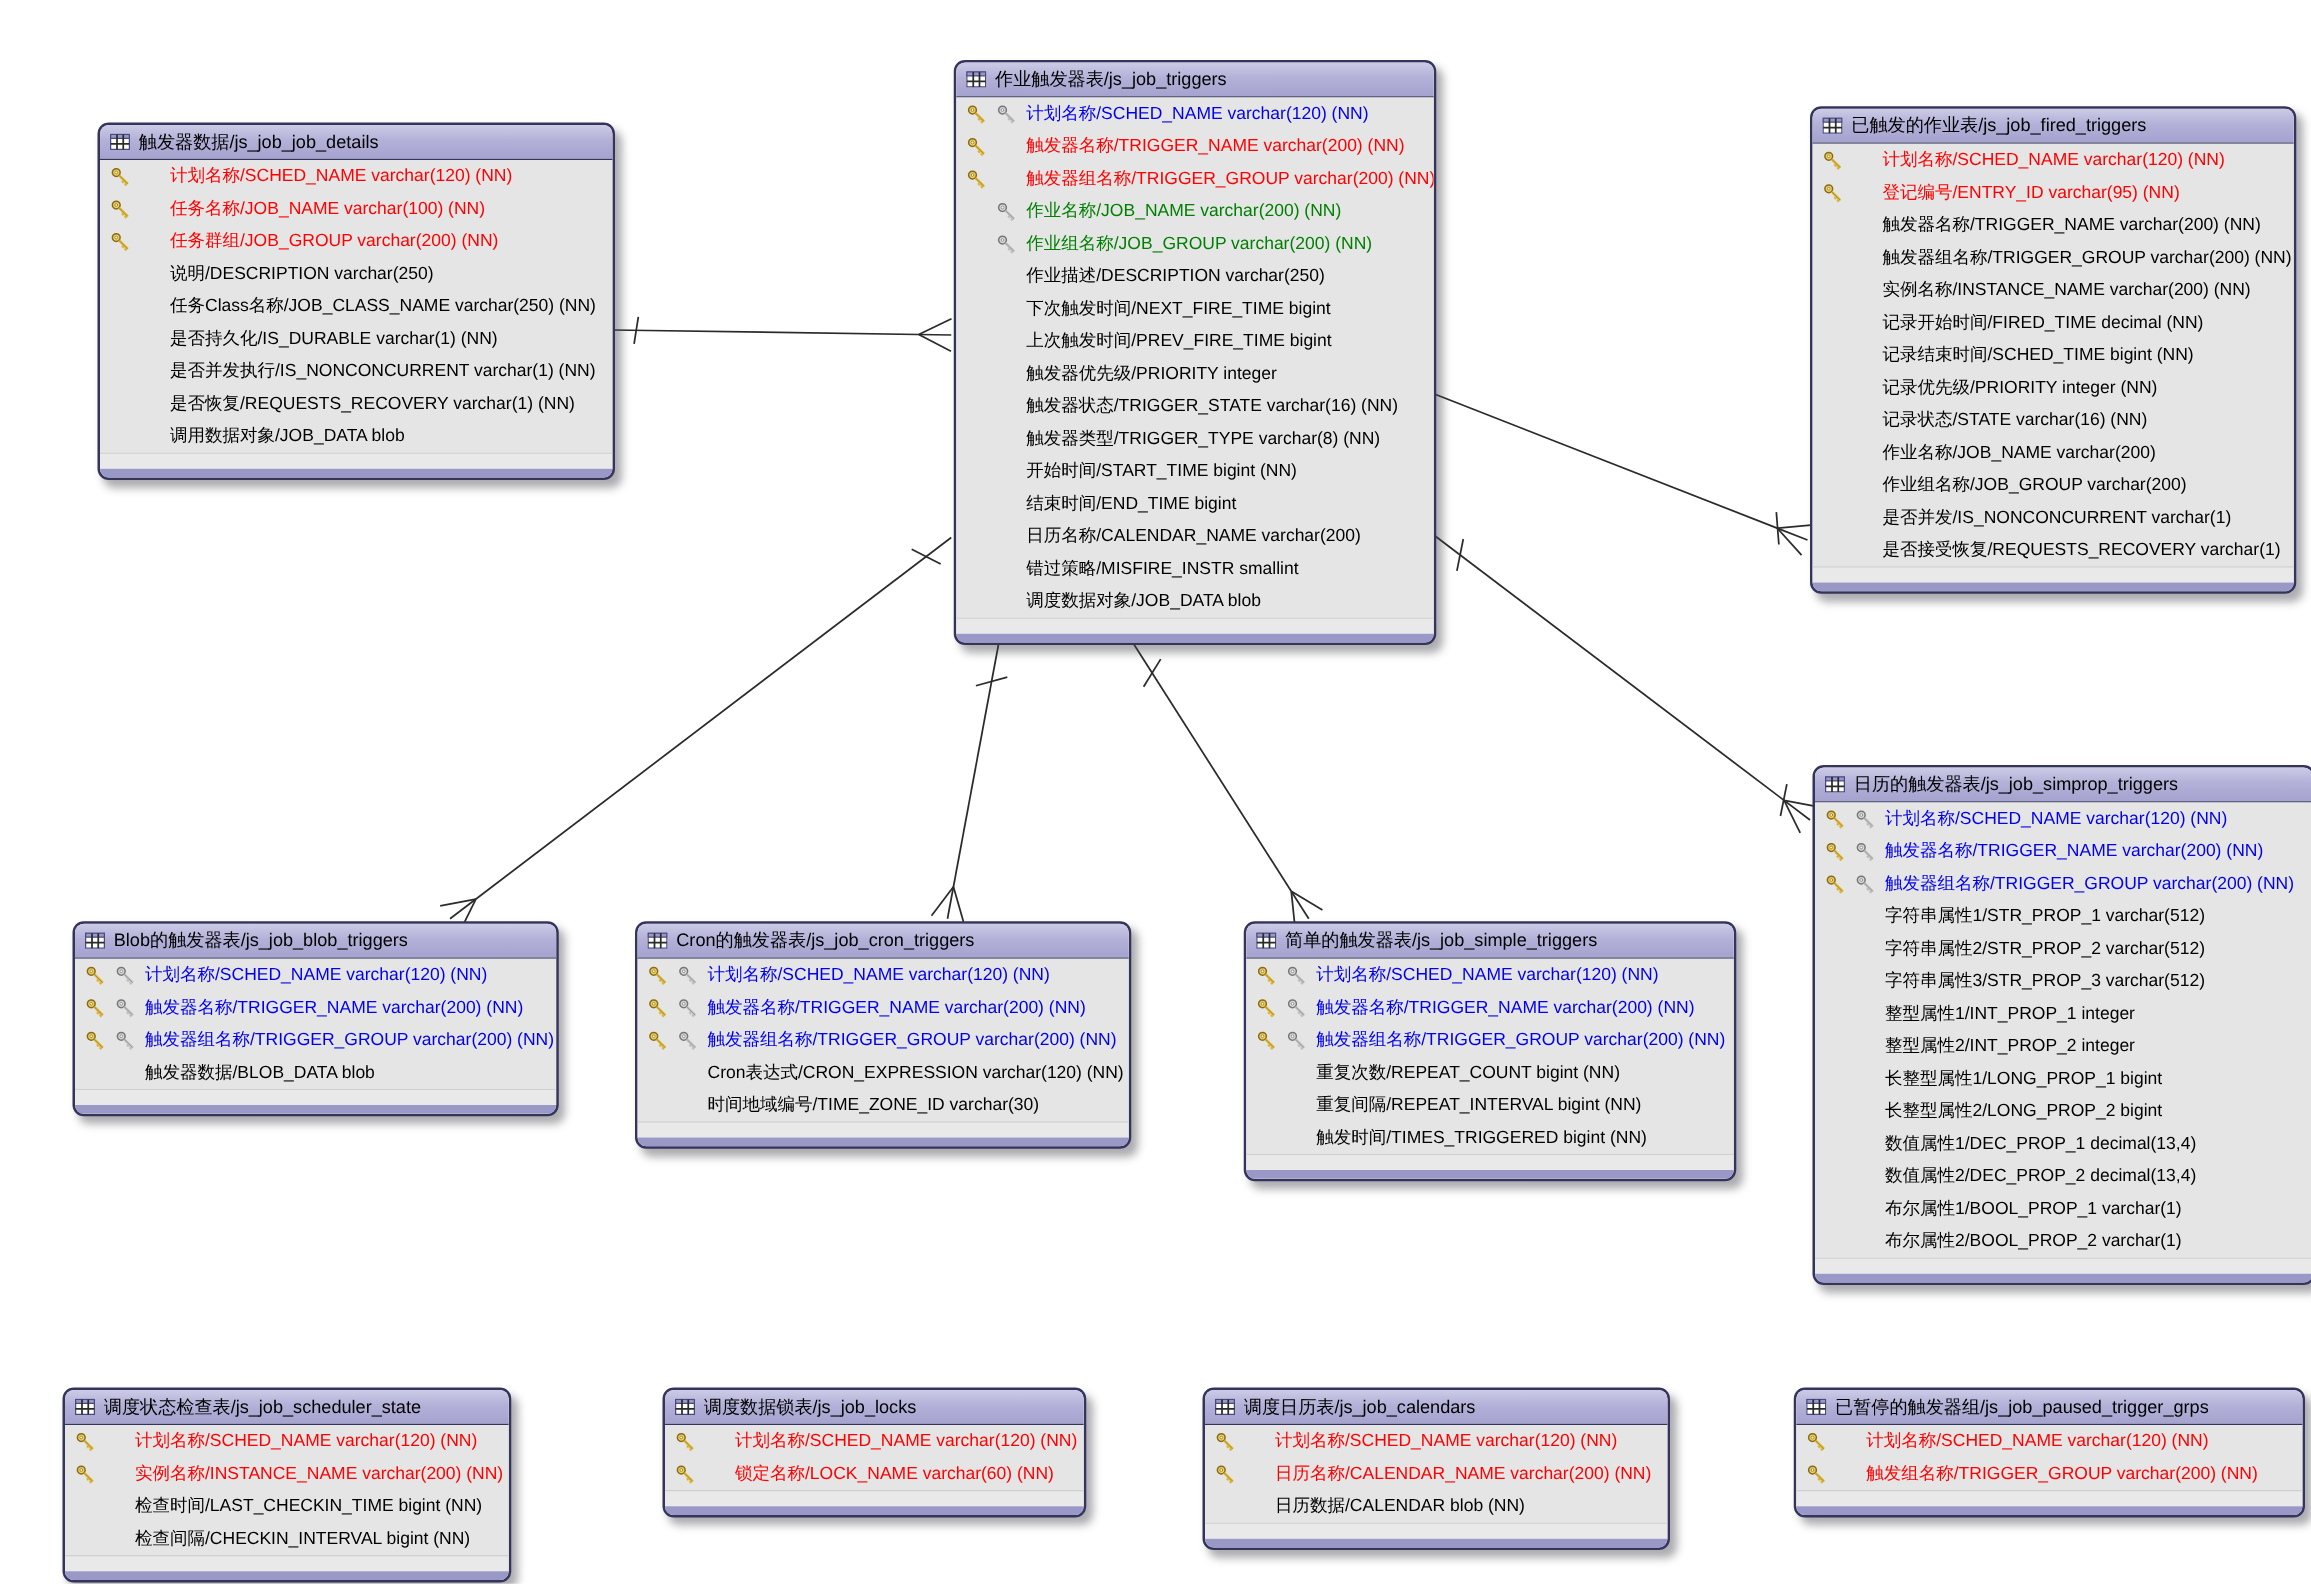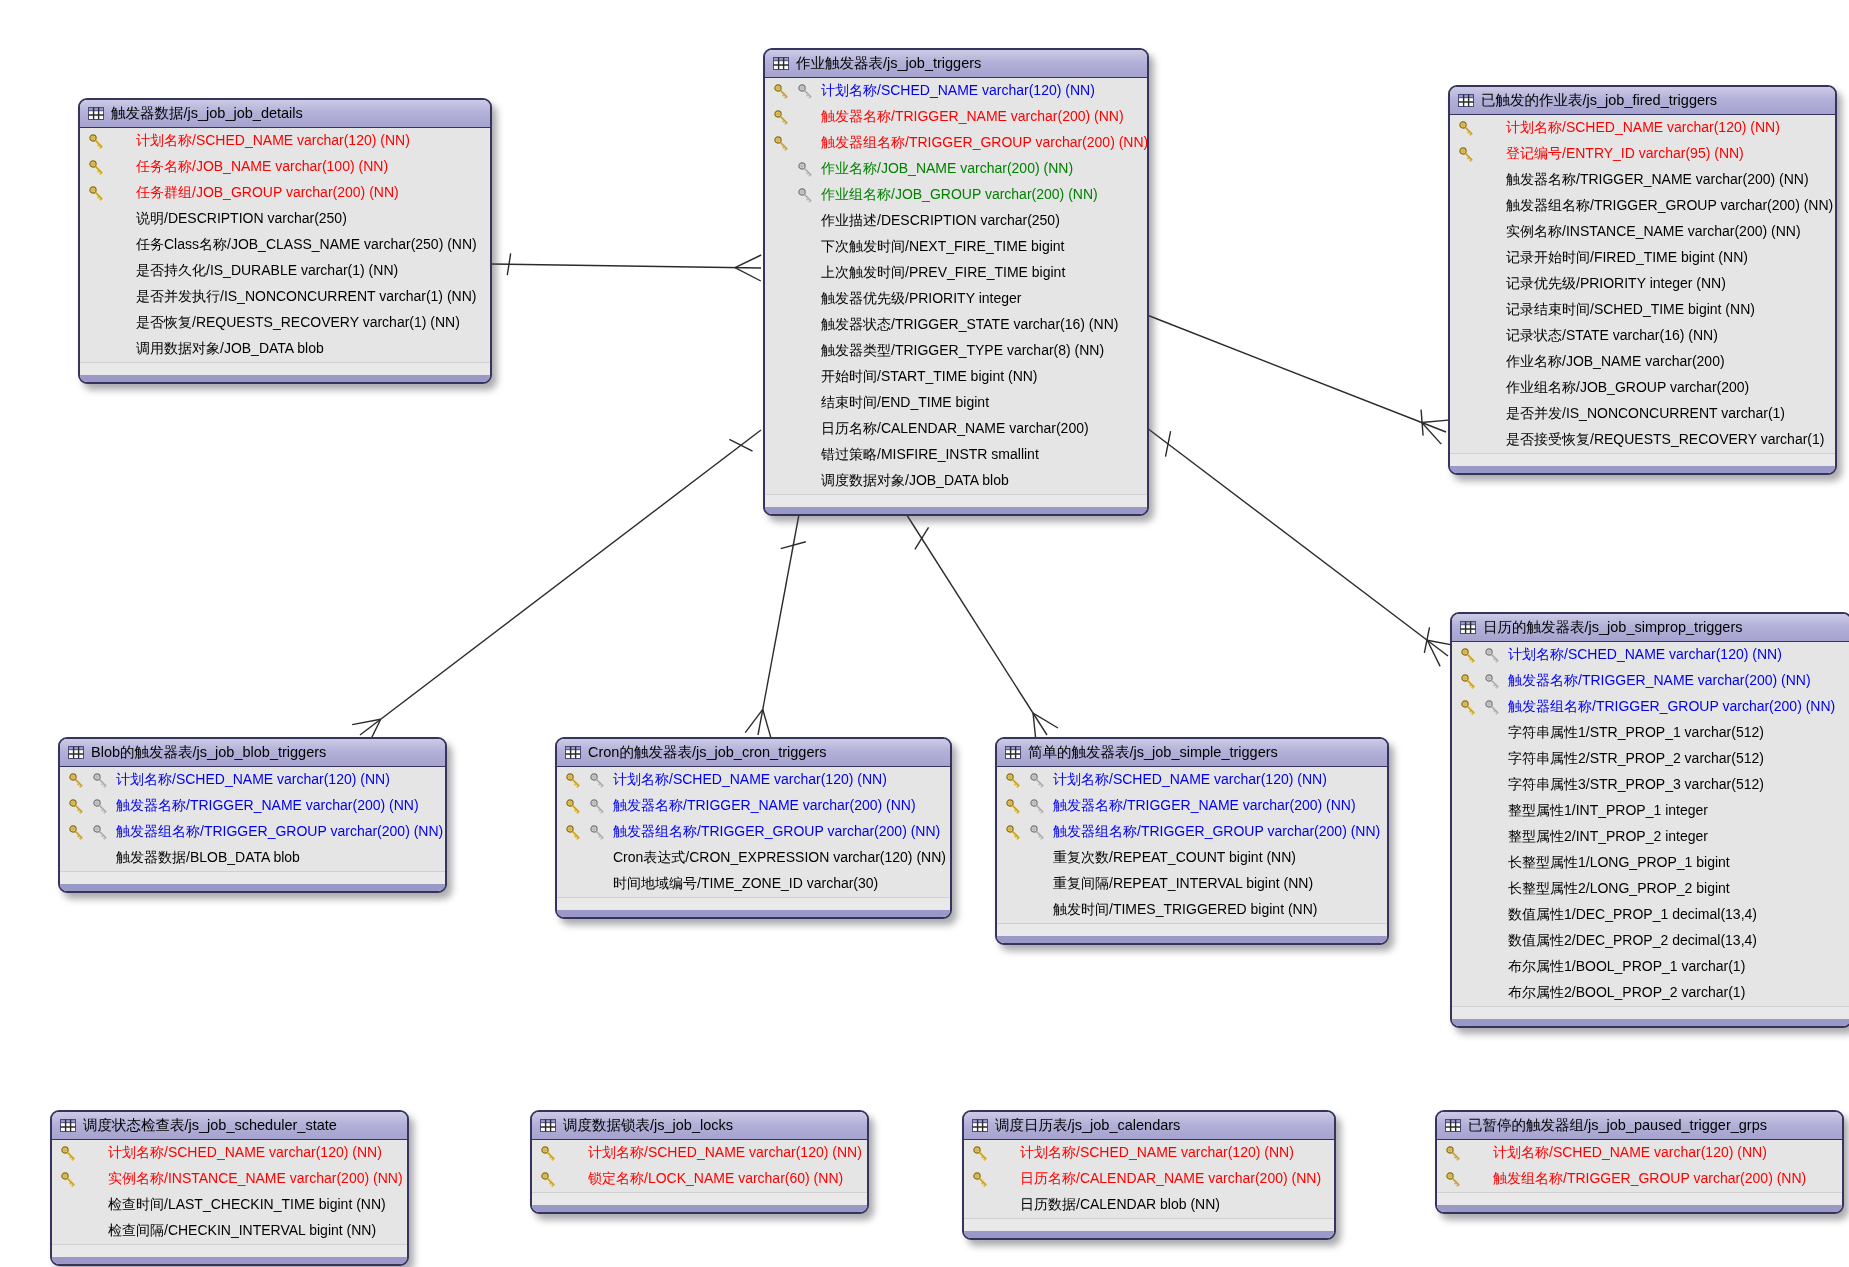--- a/index.html
+++ b/index.html
@@ -345,35 +345,35 @@
           <span class="ftext" style="color: rgb(0, 0, 0);">触发器组名称/TRIGGER_GROUP varchar(200) (NN)</span>
         </div>
         <div class="row">
           <span class="kslot"></span>
           <span class="kslot"></span>
           <span class="ftext" style="color: rgb(0, 0, 0);">实例名称/INSTANCE_NAME varchar(200) (NN)</span>
         </div>
         <div class="row">
           <span class="kslot"></span>
           <span class="kslot"></span>
-          <span class="ftext" style="color: rgb(0, 0, 0);">记录开始时间/FIRED_TIME bigint (NN)</span>
+          <span class="ftext" style="color: rgb(0, 0, 0);">记录开始时间/FIRED_TIME decimal (NN)</span>
+        </div>
+        <div class="row">
+          <span class="kslot"></span>
+          <span class="kslot"></span>
+          <span class="ftext" style="color: rgb(0, 0, 0);">记录结束时间/SCHED_TIME bigint (NN)</span>
         </div>
         <div class="row">
           <span class="kslot"></span>
           <span class="kslot"></span>
           <span class="ftext" style="color: rgb(0, 0, 0);">记录优先级/PRIORITY integer (NN)</span>
         </div>
         <div class="row">
           <span class="kslot"></span>
           <span class="kslot"></span>
-          <span class="ftext" style="color: rgb(0, 0, 0);">记录结束时间/SCHED_TIME bigint (NN)</span>
-        </div>
-        <div class="row">
-          <span class="kslot"></span>
-          <span class="kslot"></span>
           <span class="ftext" style="color: rgb(0, 0, 0);">记录状态/STATE varchar(16) (NN)</span>
         </div>
         <div class="row">
           <span class="kslot"></span>
           <span class="kslot"></span>
           <span class="ftext" style="color: rgb(0, 0, 0);">作业名称/JOB_NAME varchar(200)</span>
         </div>
         <div class="row">
           <span class="kslot"></span>
           <span class="kslot"></span>
@@ -596,21 +596,21 @@
         </div>
         <div class="row">
           <span class="kslot"></span>
           <span class="kslot"></span>
           <span class="ftext" style="color: rgb(0, 0, 0);">触发器数据/BLOB_DATA blob</span>
         </div>
       </div>
       <div class="tbl-footer"></div>
       <div class="tbl-bottom"></div>
     </div>
-    <div class="tbl" style="left: 555px; top: 737px; width: 393px;">
+    <div class="tbl" style="left: 508px; top: 737px; width: 393px;">
       <div class="tbl-header">
         <span style="display: inline-flex;">
           <svg width="16" height="13" viewBox="0 0 16 13">
             <rect x="0.5" y="0.5" width="15" height="12" fill="#ffffff" stroke="#4a4a7e" stroke-width="1"></rect>
             <rect x="0.5" y="0.5" width="15" height="3.2" fill="#9a98c8" stroke="#4a4a7e" stroke-width="1"></rect>
             <line x1="5.6" y1="0.5" x2="5.6" y2="12.5" stroke="#4a4a7e" stroke-width="1"></line>
             <line x1="10.6" y1="0.5" x2="10.6" y2="12.5" stroke="#4a4a7e" stroke-width="1"></line>
             <line x1="0.5" y1="8" x2="15.5" y2="8" stroke="#4a4a7e" stroke-width="1"></line>
           </svg>
         </span>

